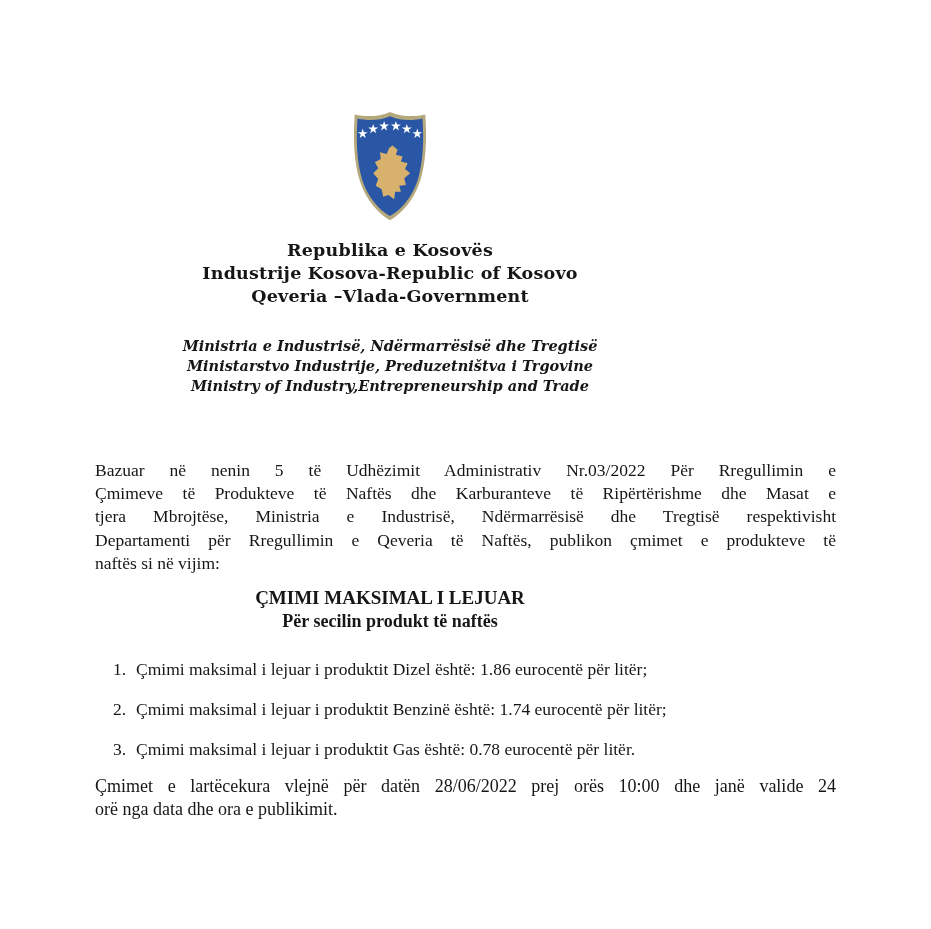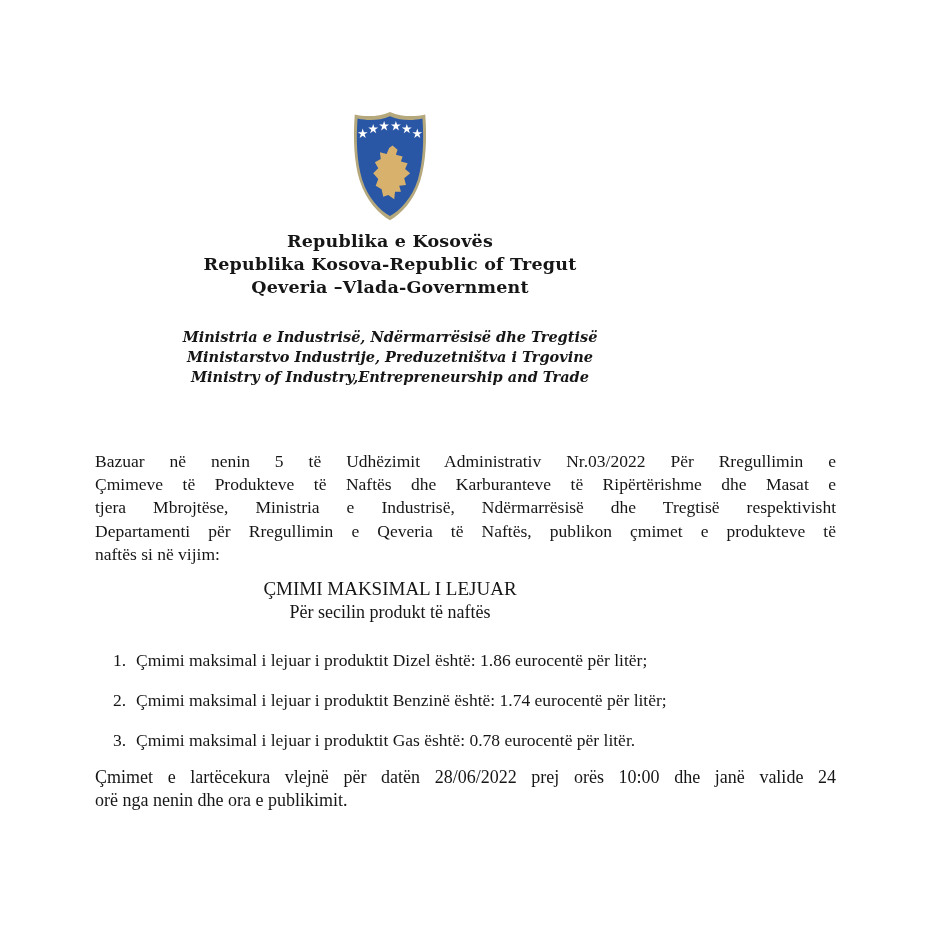--- a/index.html
+++ b/index.html
@@ -13,21 +13,21 @@
     overflow:hidden;
   }
   .center-col {
     margin-left:95px;
     width:590px;
     text-align:center;
   }
   .emblem-wrap { padding-top:110px; }
   .emblem { width:84px; height:113px; display:block; margin:0 auto; }
   .header-block {
-    margin-top:7px;
+    margin-top:16px;
     font-family:"DejaVu Serif", serif;
     font-weight:bold;
     font-size:17.5px;
     line-height:23px;
     letter-spacing:0.2px;
   }
   .ministry-block {
     margin-top:28px;
     font-family:"DejaVu Serif", serif;
     font-weight:bold;
@@ -38,21 +38,21 @@
   .intro {
     margin:63px 0 0 95px;
     width:741px;
     font-size:17.5px;
     line-height:23.2px;
   }
   .jline { text-align:justify; text-align-last:justify; }
   .jline.last { text-align:center; text-align-last:left; }
   .title-block {
     margin-top:12px;
-    font-weight:normal;
+    font-weight:bold;
     font-size:19px;
     line-height:22.5px;
   }
   .title-block .t2 { font-size:18px; }
   .price-list {
     margin:26px 0 0 113px;
     font-size:17.5px;
   }
   .price-item { display:flex; line-height:23px; margin-bottom:17px; }
   .price-item:last-child { margin-bottom:0; }
@@ -83,21 +83,21 @@
         <use href="#star" transform="translate(57,19) scale(6.2)"></use>
         <use href="#star" transform="translate(70,22.5) scale(6.2)"></use>
         <use href="#star" transform="translate(82.5,28) scale(6.2)"></use>
       </g>
       <path d="M53,42 L59,47 L57,53 L65,55 L63,61 L71,63 L68,70 L74,75 L67,81 L69,89 L61,90 L63,97 L56,97 L55,106 L48,101 L42,103 L40,94 L33,90 L36,82 L30,75 L36,69 L32,62 L39,58 L38,50 L46,52 L49,45 Z" fill="#d8b26d"></path>
     </svg>
   </div>
 
   <div class="center-col header-block">
     <div>Republika e Kosovës</div>
-    <div>Republika Kosova-Republic of Tregut</div>
+    <div>Industrije Kosova-Republic of Kosovo</div>
     <div>Qeveria –Vlada-Government</div>
   </div>
 
   <div class="center-col ministry-block">
     <div>Ministria e Industrisë, Ndërmarrësisë dhe Tregtisë</div>
     <div>Ministarstvo Industrije, Preduzetništva i Trgovine</div>
     <div>Ministry of Industry,Entrepreneurship and Trade</div>
   </div>
 
   <div class="intro">
@@ -123,16 +123,16 @@
       <span class="item-text">Çmimi maksimal i lejuar i produktit Benzinë është: 1.74 eurocentë për litër;</span>
     </div>
     <div class="price-item">
       <span class="item-number">3.</span>
       <span class="item-text">Çmimi maksimal i lejuar i produktit Gas është: 0.78 eurocentë për litër.</span>
     </div>
   </div>
 
   <div class="footer-par">
     <div class="jline">Çmimet e lartëcekura vlejnë për datën 28/06/2022 prej orës 10:00 dhe janë valide 24</div>
-    <div class="jline last">orë nga nenin dhe ora e publikimit.</div>
+    <div class="jline last">orë nga data dhe ora e publikimit.</div>
   </div>
 
 </div>
 
 </body></html>

